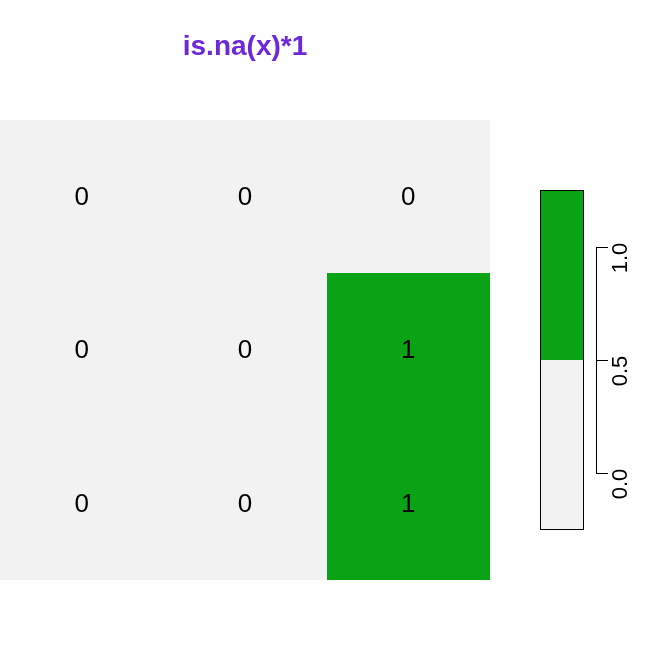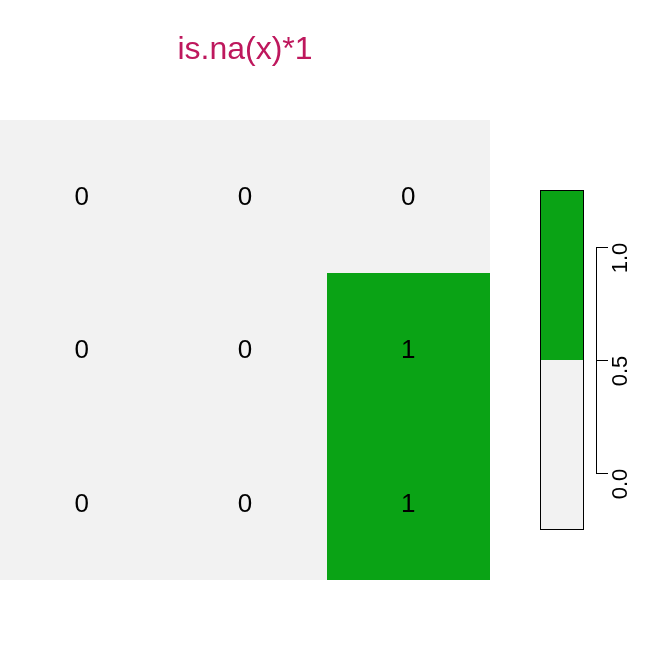--- a/index.html
+++ b/index.html
@@ -10,23 +10,23 @@
     background: #ffffff;
     font-family: Arial, Helvetica, sans-serif;
     position: relative;
   }
   .title {
     position: absolute;
     top: 30px;
     left: 0;
     width: 490px;
     text-align: center;
-    font-weight: normal;
-    font-size: 32px;
-    color: #be185d;
+    font-weight: bold;
+    font-size: 28px;
+    color: #6d28d9;
   }
   .heatmap {
     position: absolute;
     top: 120px;
     left: 0;
     width: 490px;
     height: 460px;
     background: #f2f2f2;
   }
   .cell {

